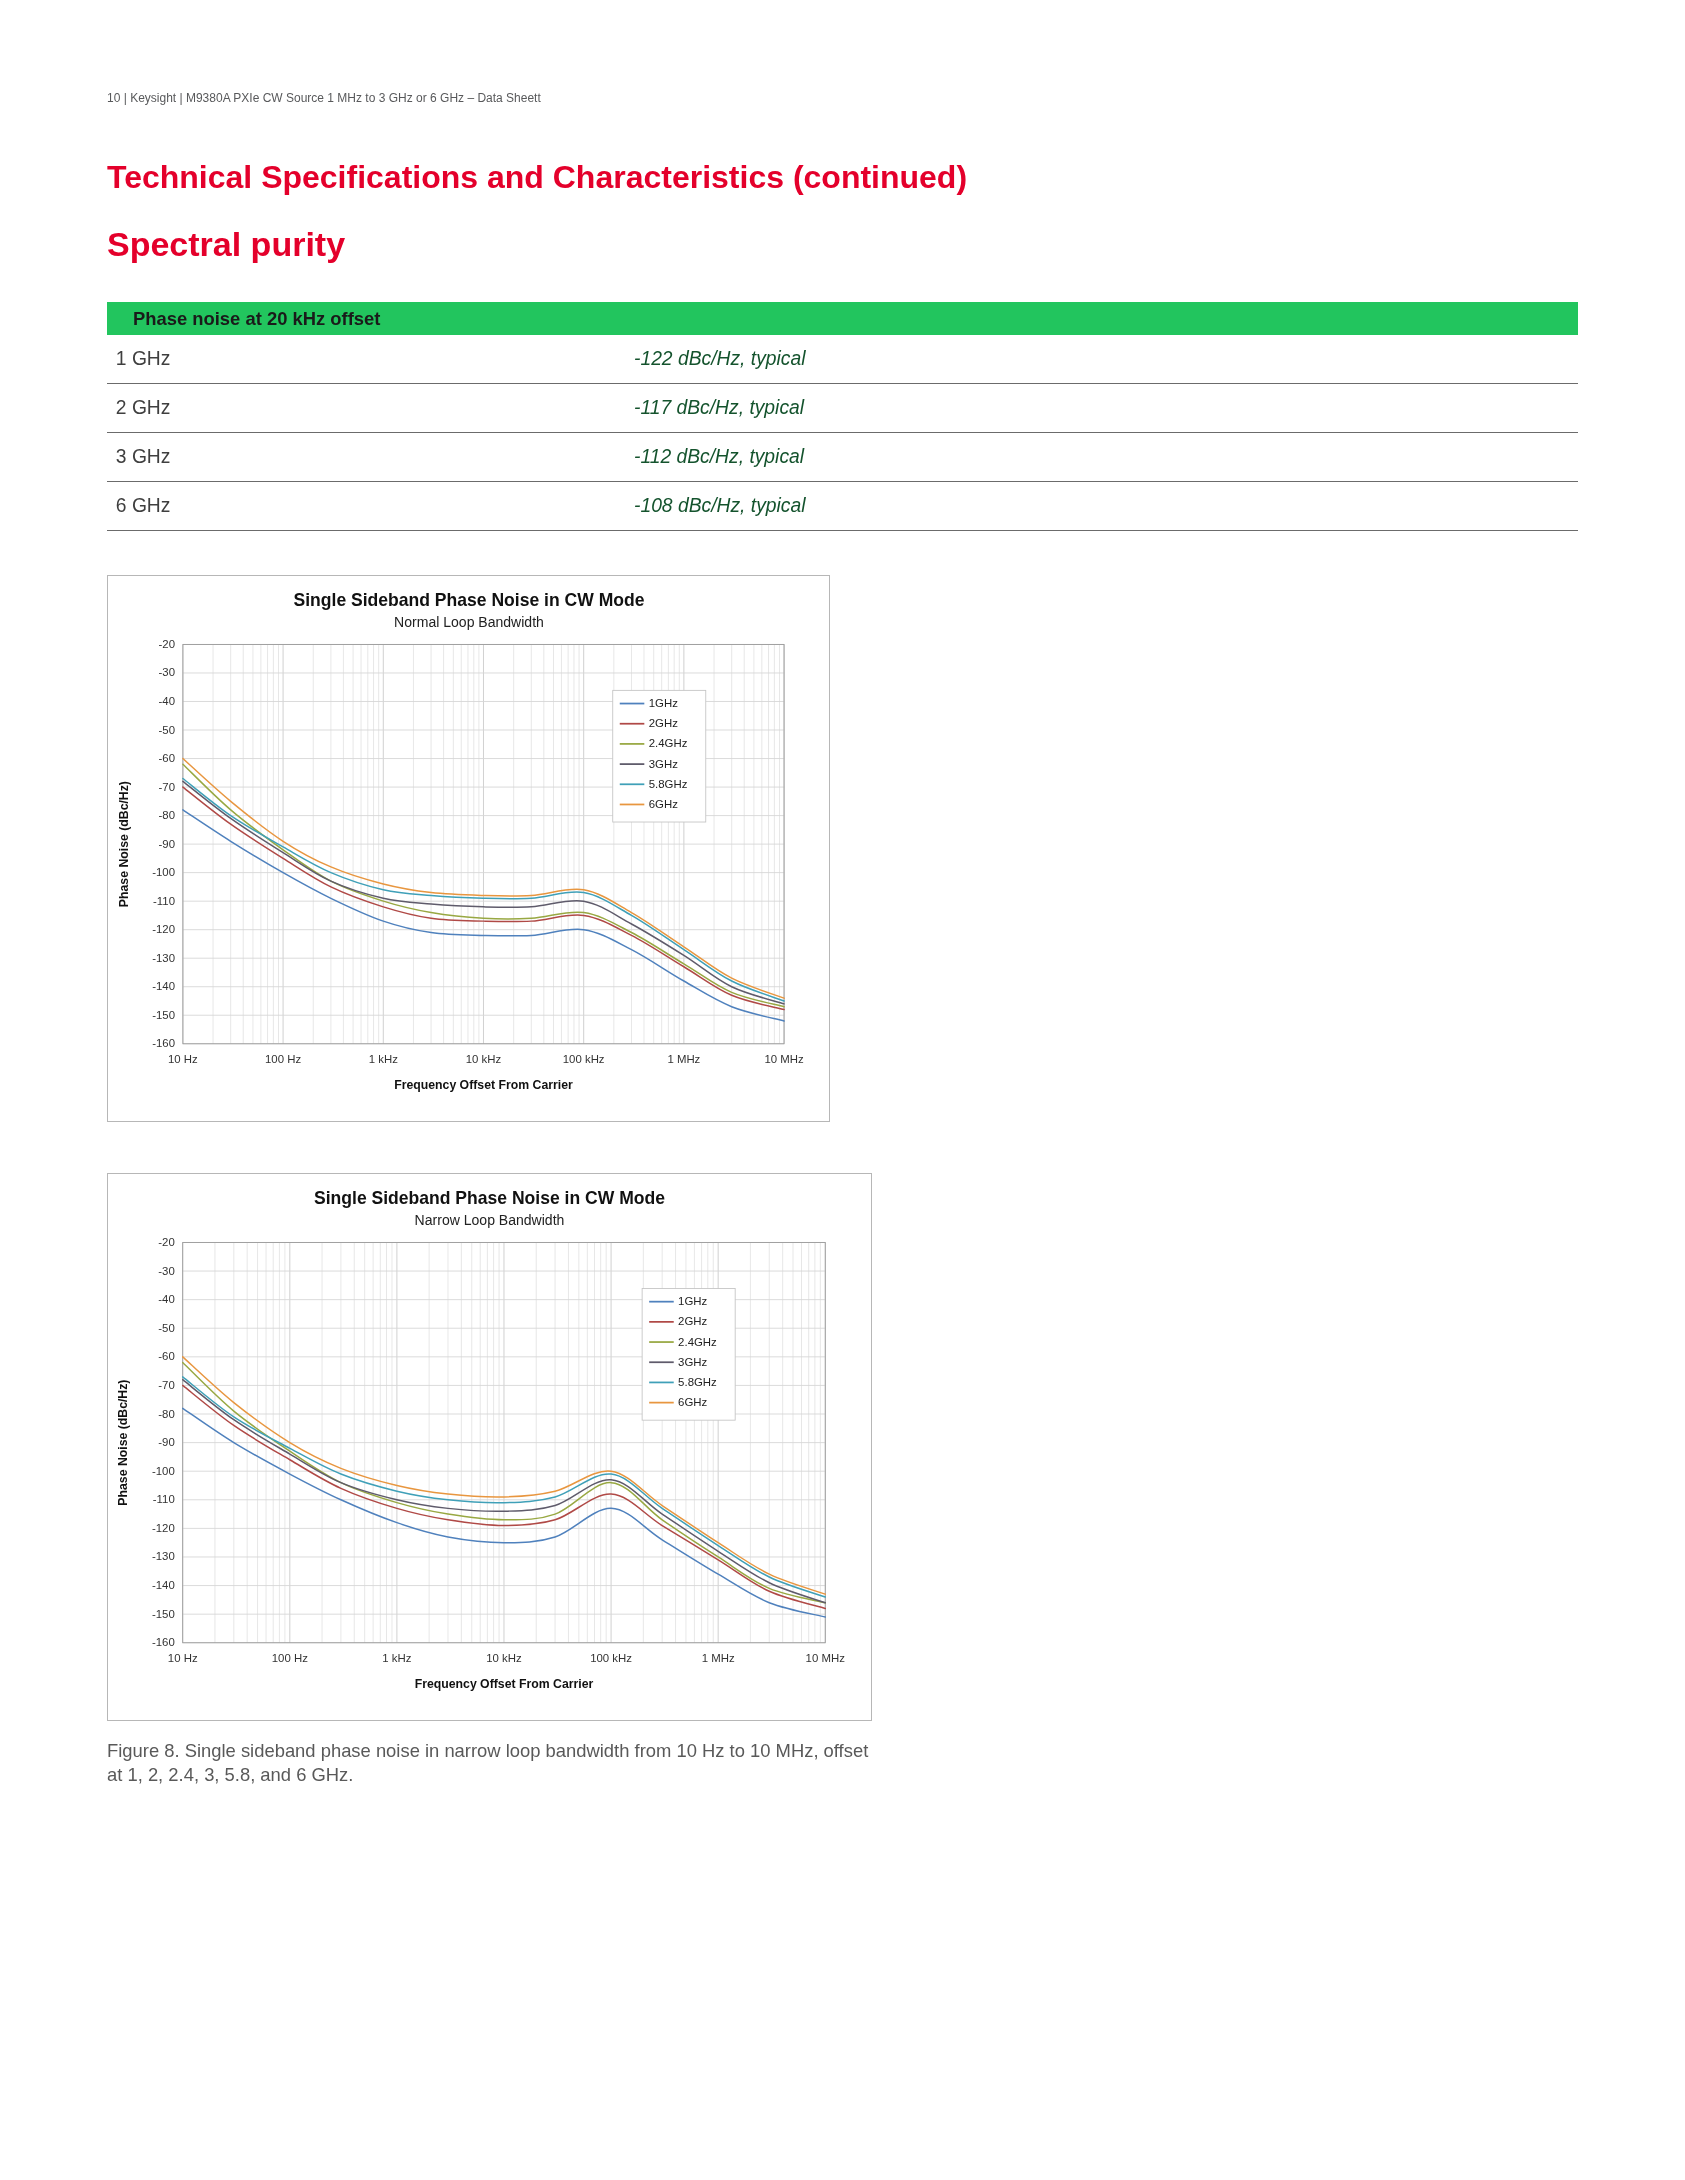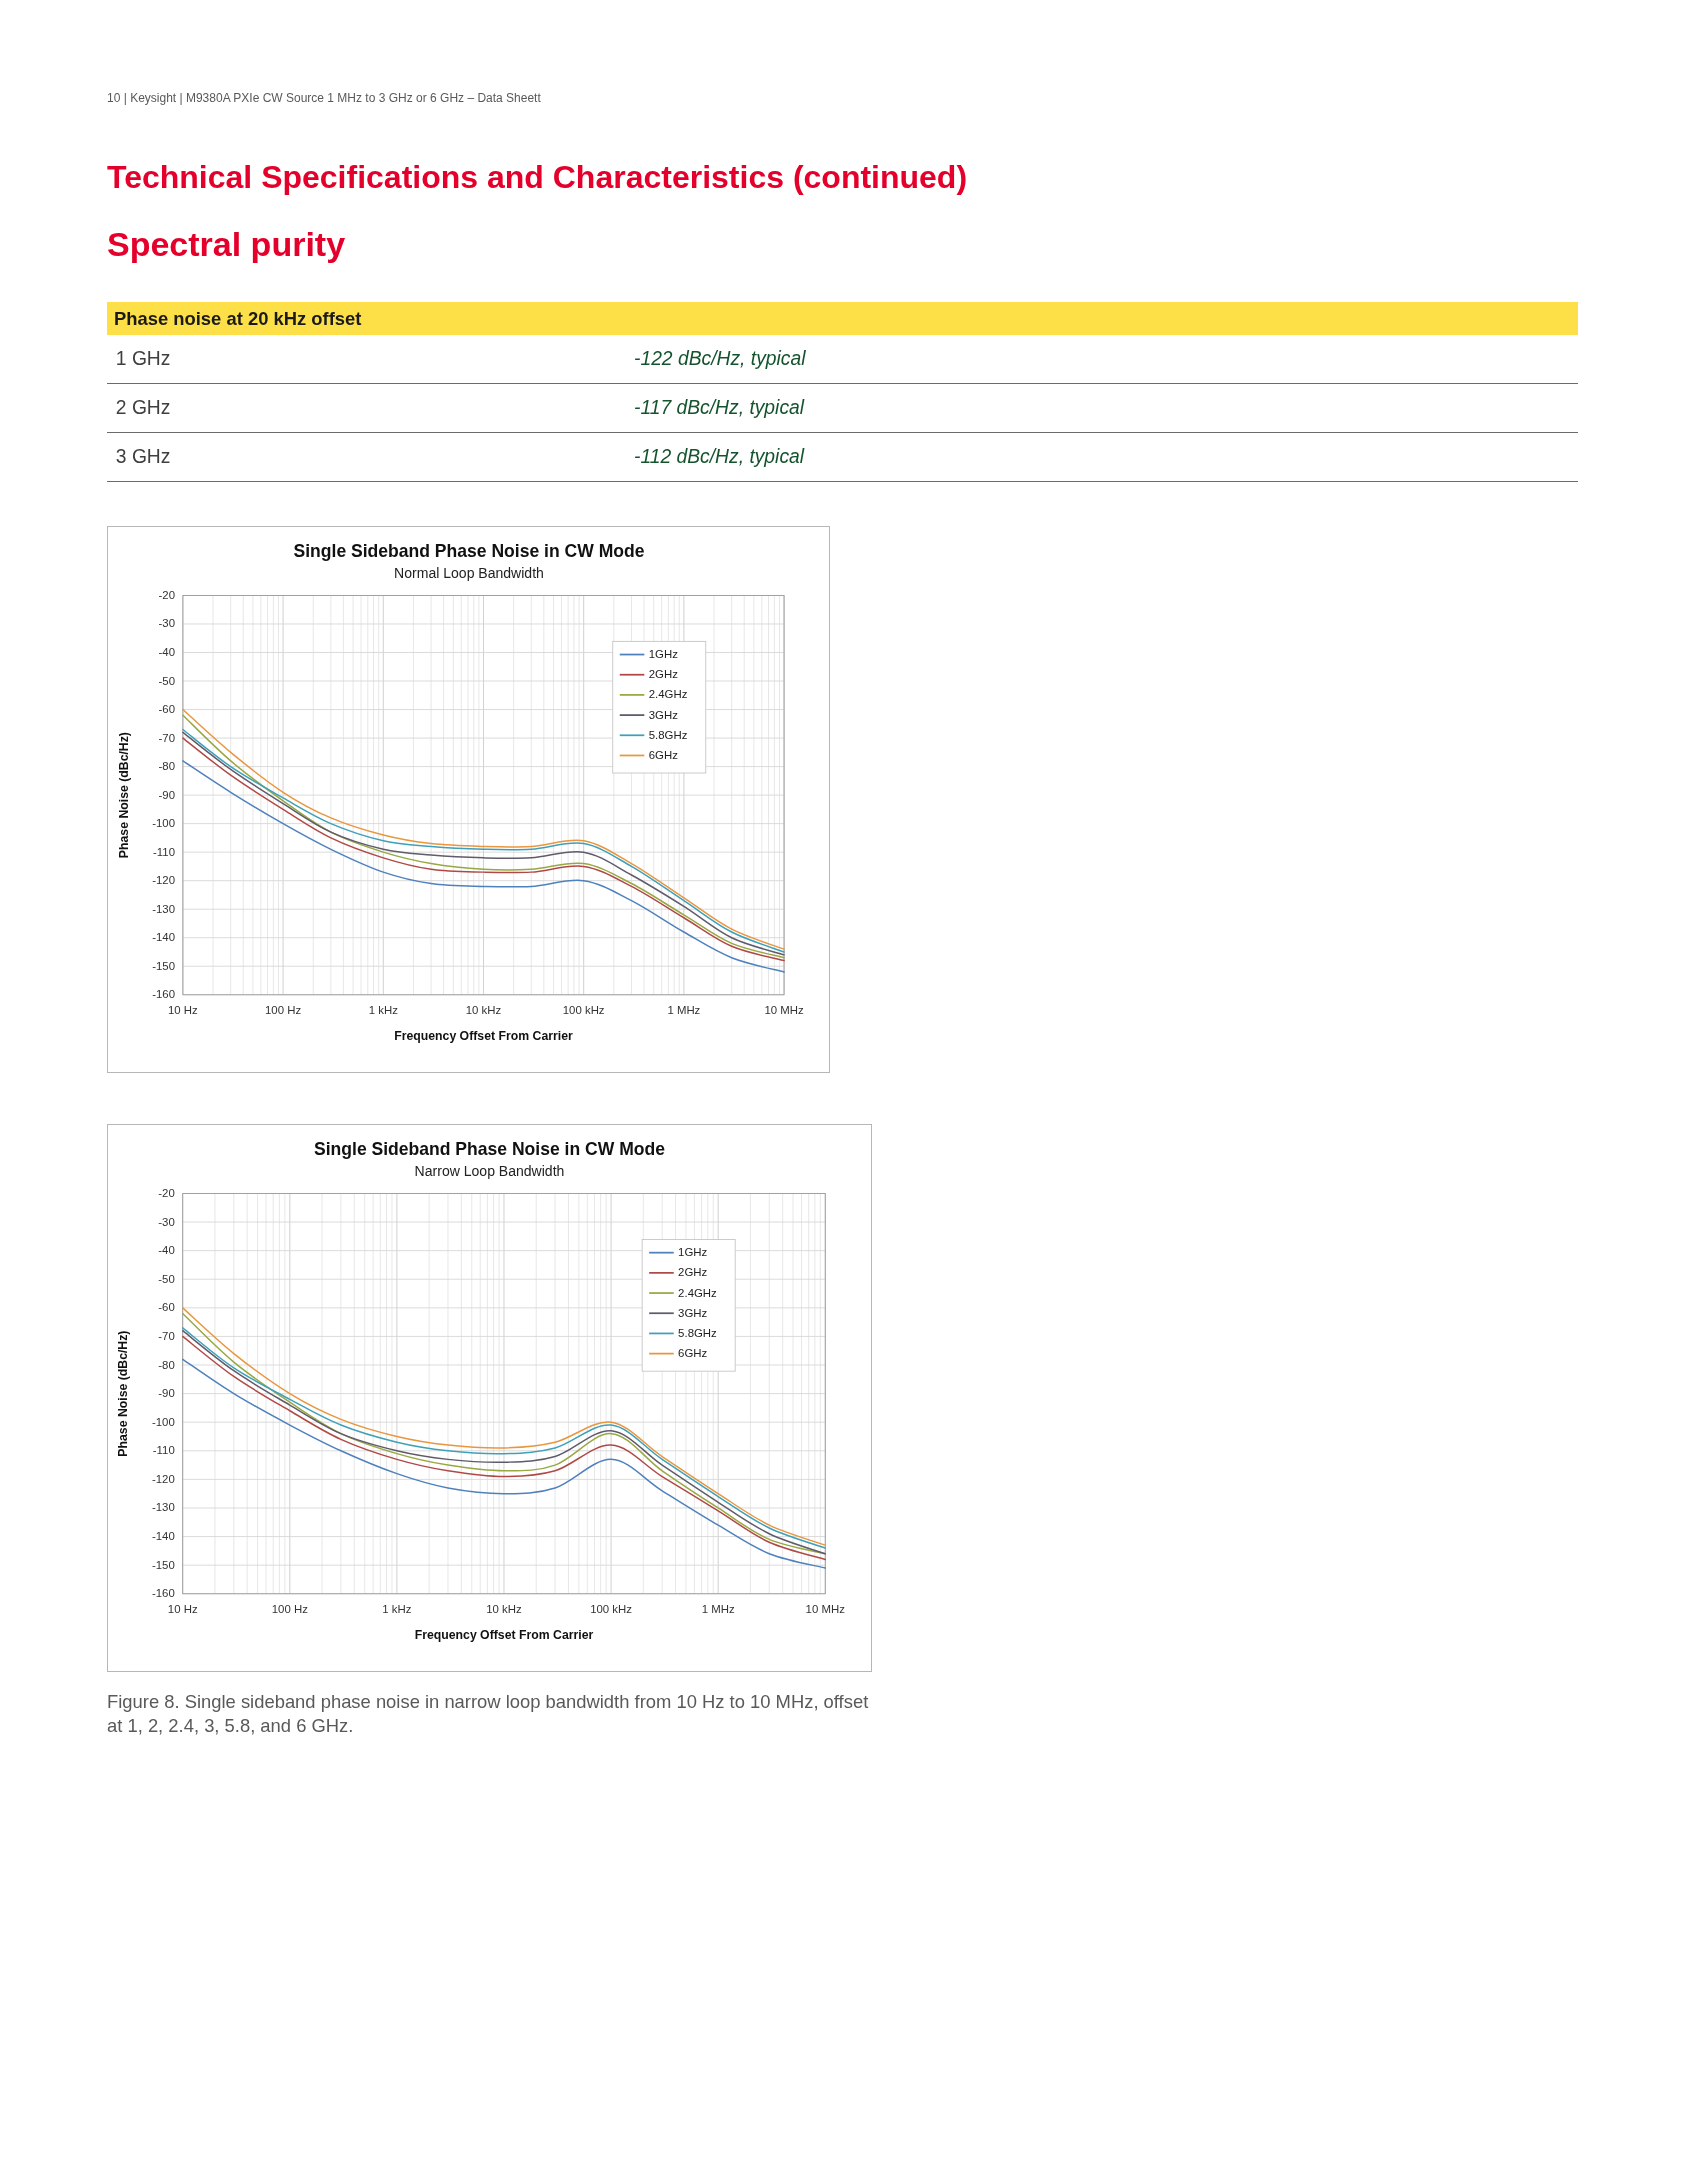--- a/index.html
+++ b/index.html
@@ -17,22 +17,22 @@
   h1.page-title {
     margin-top:54px;
     font-size:32px; font-weight:700; color:#e4002b; line-height:1.15;
   }
   h2.section-title {
     margin-top:28px;
     font-size:34px; font-weight:700; color:#e4002b; line-height:1.2;
   }
   .spec-table { margin-top:37px; width:1471px; }
   .spec-header {
-    background:#fde047; height:33px; line-height:33px;
-    padding-left:7px; font-size:18.4px; font-weight:700; color:#1a1a1a;
+    background:#22c55e; height:33px; line-height:33px;
+    padding-left:26px; font-size:18.4px; font-weight:700; color:#1a1a1a;
   }
   .spec-row {
     display:flex; height:49px; align-items:center;
     border-bottom:0.9px solid #6b6b6b;
   }
   .spec-label { width:527px; padding-left:8.8px; font-size:19.3px; color:#3f3f3f; }
   .spec-value { flex:1; font-size:19.3px; font-style:italic; color:#14532d; }
   .chart-box {
     border:0.9px solid #b7b7b7; background:#ffffff;
   }
@@ -64,20 +64,24 @@
       <div class="spec-label">1 GHz</div>
       <div class="spec-value">-122 dBc/Hz, typical</div>
     </div>
     <div class="spec-row">
       <div class="spec-label">2 GHz</div>
       <div class="spec-value">-117 dBc/Hz, typical</div>
     </div>
     <div class="spec-row">
       <div class="spec-label">3 GHz</div>
       <div class="spec-value">-112 dBc/Hz, typical</div>
+    </div>
+    <div class="spec-row">
+      <div class="spec-label">6 GHz</div>
+      <div class="spec-value">-108 dBc/Hz, typical</div>
     </div>
   </div>
 
   <div class="chart-box first">
     <svg class="chart" width="722" height="545" viewBox="0 0 822 621">
         <rect x="85" y="78" width="685" height="455" fill="#ffffff"></rect>
         <line x1="119.36759117163786" y1="78" x2="119.36759117163786" y2="533" stroke="#e4e4e4" stroke-width="1"></line>
         <line x1="139.47134324716146" y1="78" x2="139.47134324716146" y2="533" stroke="#e4e4e4" stroke-width="1"></line>
         <line x1="153.7351823432757" y1="78" x2="153.7351823432757" y2="533" stroke="#e4e4e4" stroke-width="1"></line>
         <line x1="164.7990754950288" y1="78" x2="164.7990754950288" y2="533" stroke="#e4e4e4" stroke-width="1"></line>

